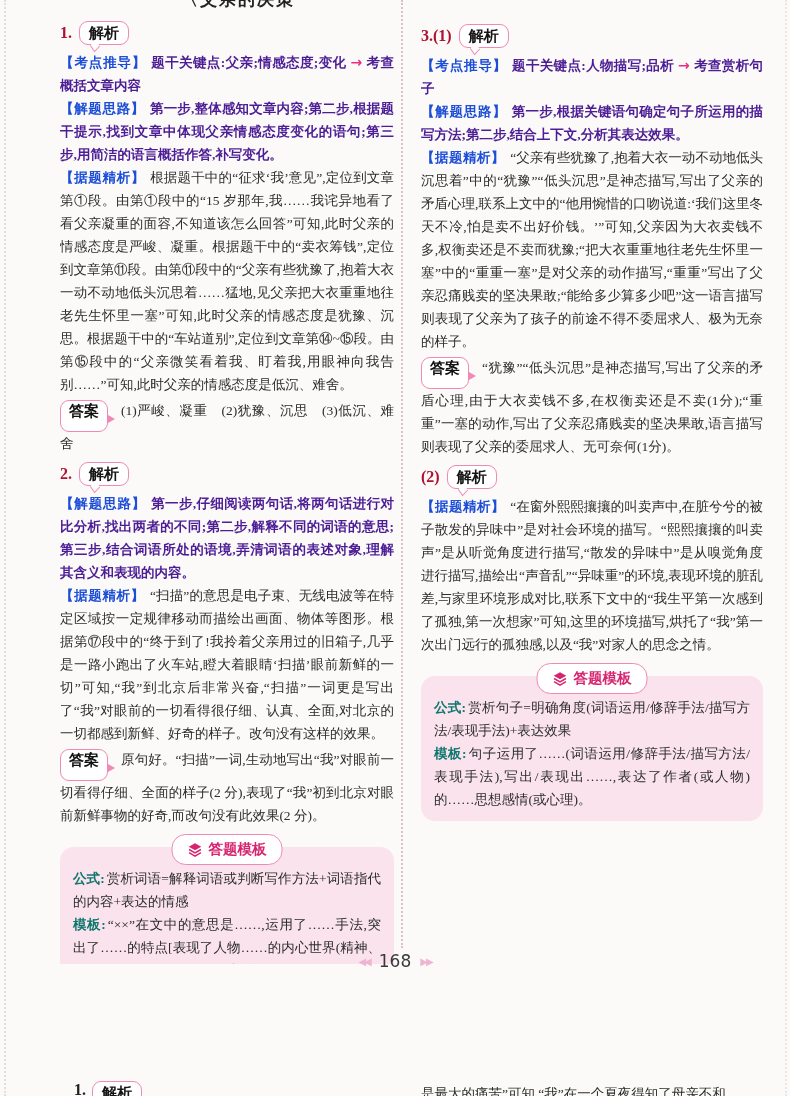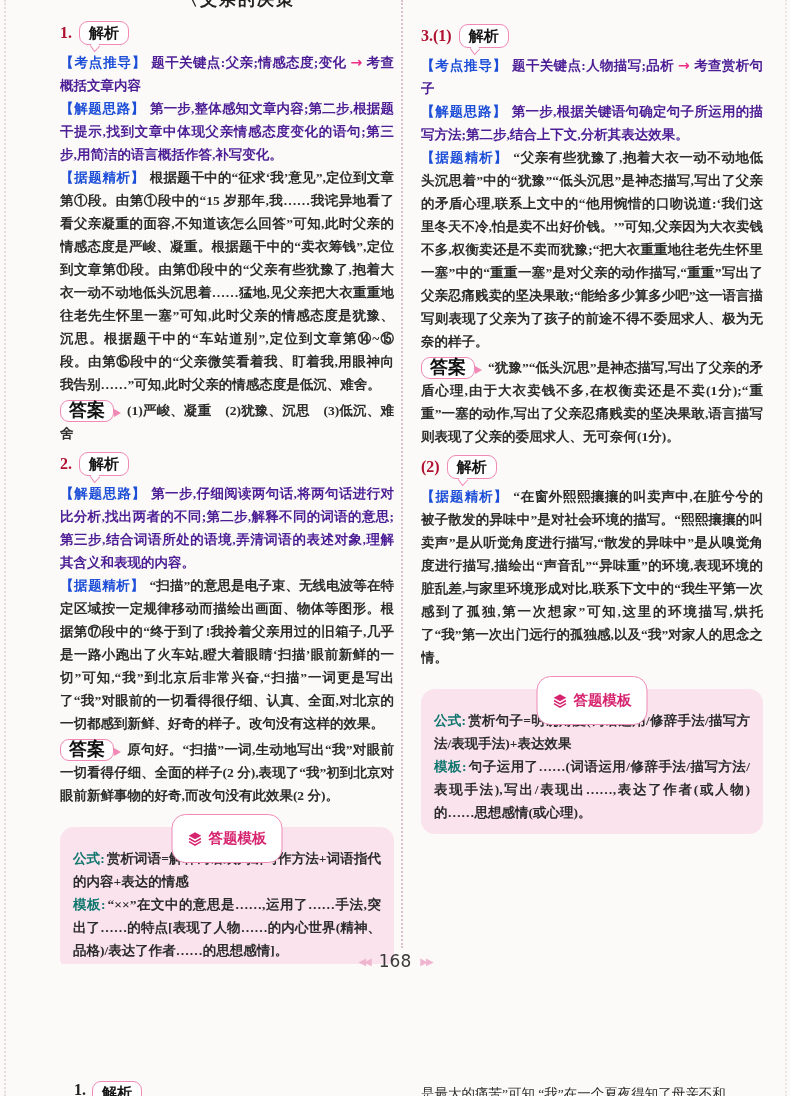--- a/index.html
+++ b/index.html
@@ -48,46 +48,46 @@
   }
   .para{
     margin:0;font-size:13.5px;line-height:23px;text-align:justify;
     color:#262626;
   }
   .lbl{
     color:#1d4ed8;font-weight:700;letter-spacing:.5px;margin-right:5px;
     font-family:"Liberation Sans","DejaVu Sans",sans-serif;font-size:13.5px;
   }
   .semibold{font-weight:600;color:#4c1d95;}
-  .kai{font-weight:700;color:#2c2c2c;}
+  .kai{font-weight:400;color:#2c2c2c;}
   .arrow-icon{
     color:#ee2c86;font-weight:700;padding:0 4px;
     font-family:"DejaVu Sans",sans-serif;font-size:14px;
   }
   .ans-para{margin:3px 0 4px;}
   .ans-badge{
     position:relative;display:inline-block;background:#fff;
     border:1.6px solid #f089b5;border-radius:9px;
-    padding:0 8px 1px;font-weight:700;font-size:18px;color:#111;
+    padding:0 8px 11px;font-weight:700;font-size:15px;color:#111;
     font-family:"Liberation Sans","DejaVu Sans",sans-serif;
     margin-right:13px;line-height:19px;vertical-align:-1px;
   }
   .ans-badge::after{
     content:"";position:absolute;right:-7.5px;top:55%;margin-top:-3px;
     width:0;height:0;border-top:4px solid transparent;border-bottom:4px solid transparent;
     border-left:7px solid #f089b5;
   }
   .tpl-box{
     position:relative;background:#fae3ed;border-radius:14px;
     padding:20px 13px 10px;margin-top:20px;
   }
   .tpl-pill{
     position:absolute;top:-13px;left:50%;transform:translateX(-50%);
     display:flex;align-items:center;gap:6px;background:#fff;
-    border:1.5px solid #ef8ab7;border-radius:14px;padding:14px 15px;
+    border:1.5px solid #ef8ab7;border-radius:14px;padding:5px 15px;
     white-space:nowrap;z-index:2;
   }
   .tpl-pill-label{
     color:#d6246f;font-weight:700;font-size:14.5px;
     font-family:"Liberation Sans","DejaVu Sans",sans-serif;
   }
   .layers-icon{width:15px;height:15px;display:block;}
   .tpl-lbl{font-weight:700;color:#0f766e;margin-right:2px;}
   .pager{
     position:absolute;top:951px;left:0;width:100%;text-align:center;

